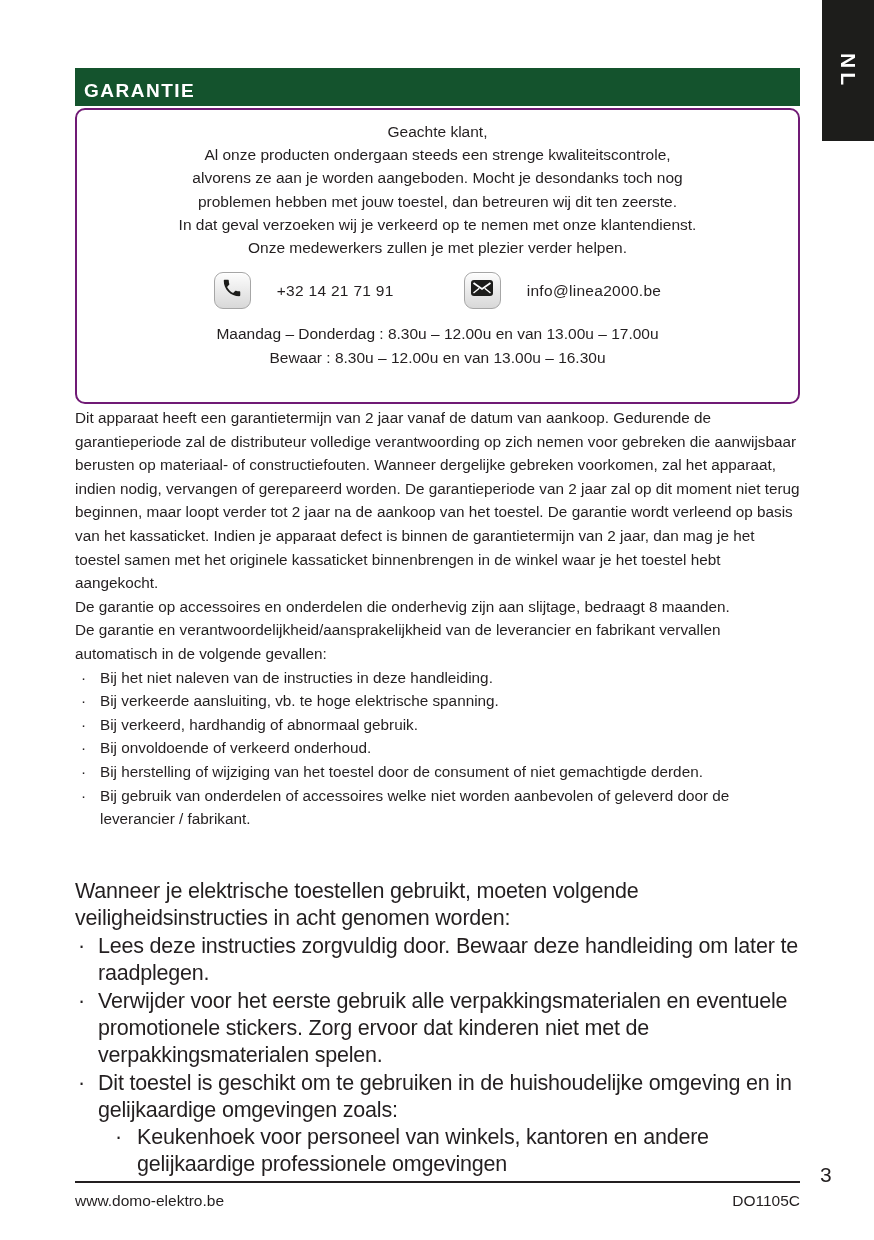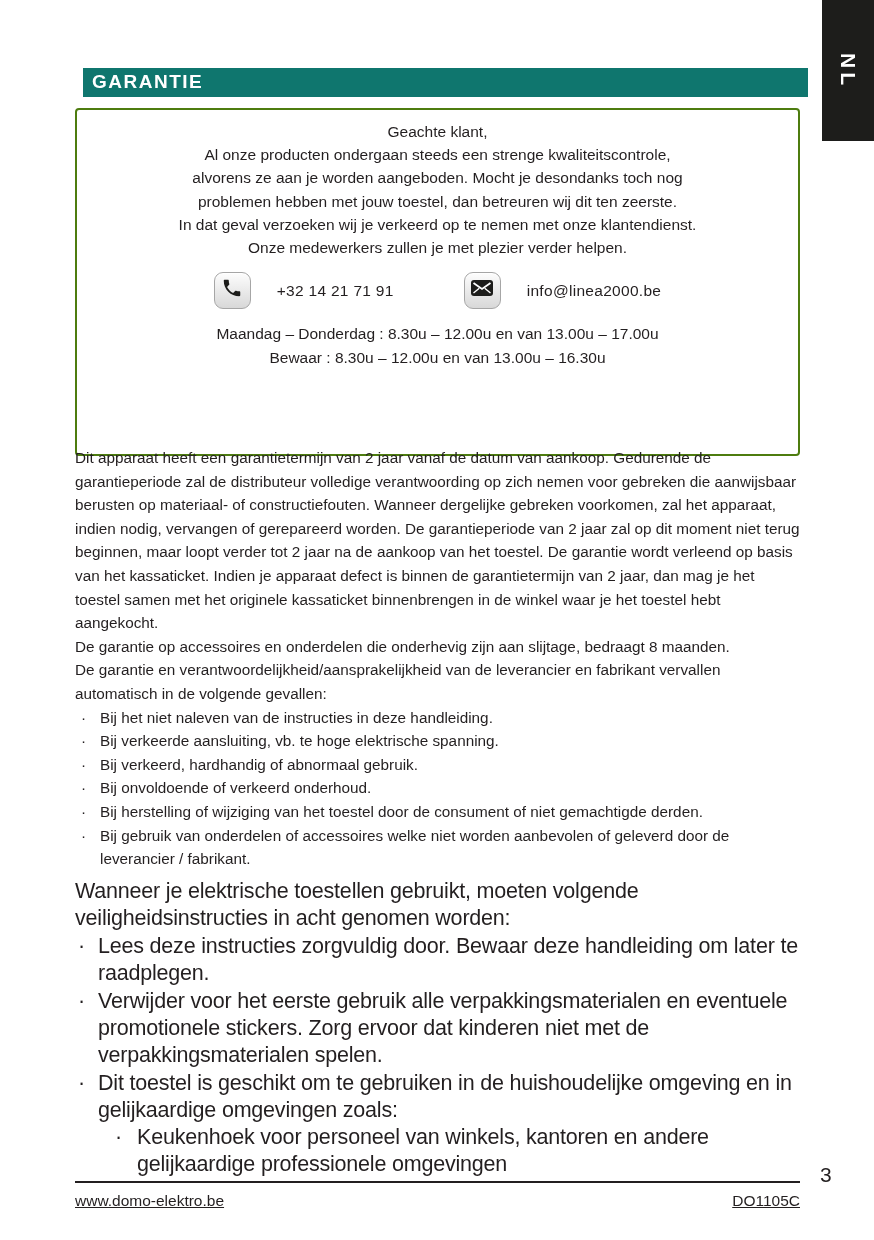--- a/index.html
+++ b/index.html
@@ -11,64 +11,64 @@
   }
   .nl-tab {
     position:absolute; top:0; right:0; width:52px; height:141px;
     background:#1d1d1b; display:flex; align-items:center; justify-content:center;
   }
   .nl-tab span {
     writing-mode:vertical-rl; color:#ffffff; font-size:21px; font-weight:600;
     letter-spacing:4px;
   }
   .section-bar {
-    position:absolute; left:83px; width:725px; background:#0f766e; color:#ffffff;
+    position:absolute; left:75px; width:725px; background:#14532d; color:#ffffff;
     font-size:19px; font-weight:700; letter-spacing:1.5px;
-    padding:3px 0 5px 9px; line-height:21px;
+    padding:12px 0 5px 9px; line-height:21px;
   }
   #garantie-bar { top:68px; }
   #veiligheids-bar { top:835px; }
   .warranty-box {
-    position:absolute; left:75px; top:108px; width:725px; height:348px;
-    border:2px solid #4d7c0f; border-radius:4px; text-align:center;
+    position:absolute; left:75px; top:108px; width:725px; height:296px;
+    border:2px solid #701a75; border-radius:10px; text-align:center;
     padding-top:10px; font-size:15.5px; line-height:23.2px;
   }
   .contact-row {
     display:flex; justify-content:center; align-items:center; gap:26px;
     margin-top:13px;
   }
   .icon-btn {
     width:37px; height:37px; border-radius:9px; border:1px solid #a6a6a6;
     background:linear-gradient(#fdfdfd,#d8d8d8);
     display:flex; align-items:center; justify-content:center;
     box-shadow:inset 0 1px 0 #ffffff;
   }
   .contact-label { font-size:15.5px; letter-spacing:0.3px; }
   .contact-row .gap { width:18px; }
   .hours { margin-top:13px; line-height:23.5px; }
   .warranty-text {
     position:absolute; left:75px; top:406px; width:725px;
-    font-size:15.3px; line-height:23.6px; text-align:left;margin-top:40px;
+    font-size:15.3px; line-height:23.6px; text-align:left;
   }
   .bullet-row { display:grid; grid-template-columns:25px 1fr; }
   .bullet-row .marker { padding-left:6px; }
   .safety-text {
     position:absolute; left:75px; top:878px; width:725px;
     font-size:21.5px; line-height:27px; letter-spacing:-0.2px;
   }
   .safety-text .bullet-row { grid-template-columns:23px 1fr; margin-top:1px; }
   .safety-text .bullet-row .marker { padding-left:3px; }
   .sub-bullet { display:grid; grid-template-columns:22px 1fr; margin-left:40px; }
   .footer-rule {
     position:absolute; left:75px; top:1181px; width:725px;
     border-top:2px solid #231f20;
   }
   .footer-row {
     position:absolute; left:75px; top:1192px; width:725px;
-    display:flex; justify-content:space-between; font-size:15.5px;text-decoration:underline;
+    display:flex; justify-content:space-between; font-size:15.5px;
   }
   .page-number {
     position:absolute; left:820px; top:1163px; font-size:21px;
   }
 </style>
 </head>
 <body>
 
 <div class="page">
 

